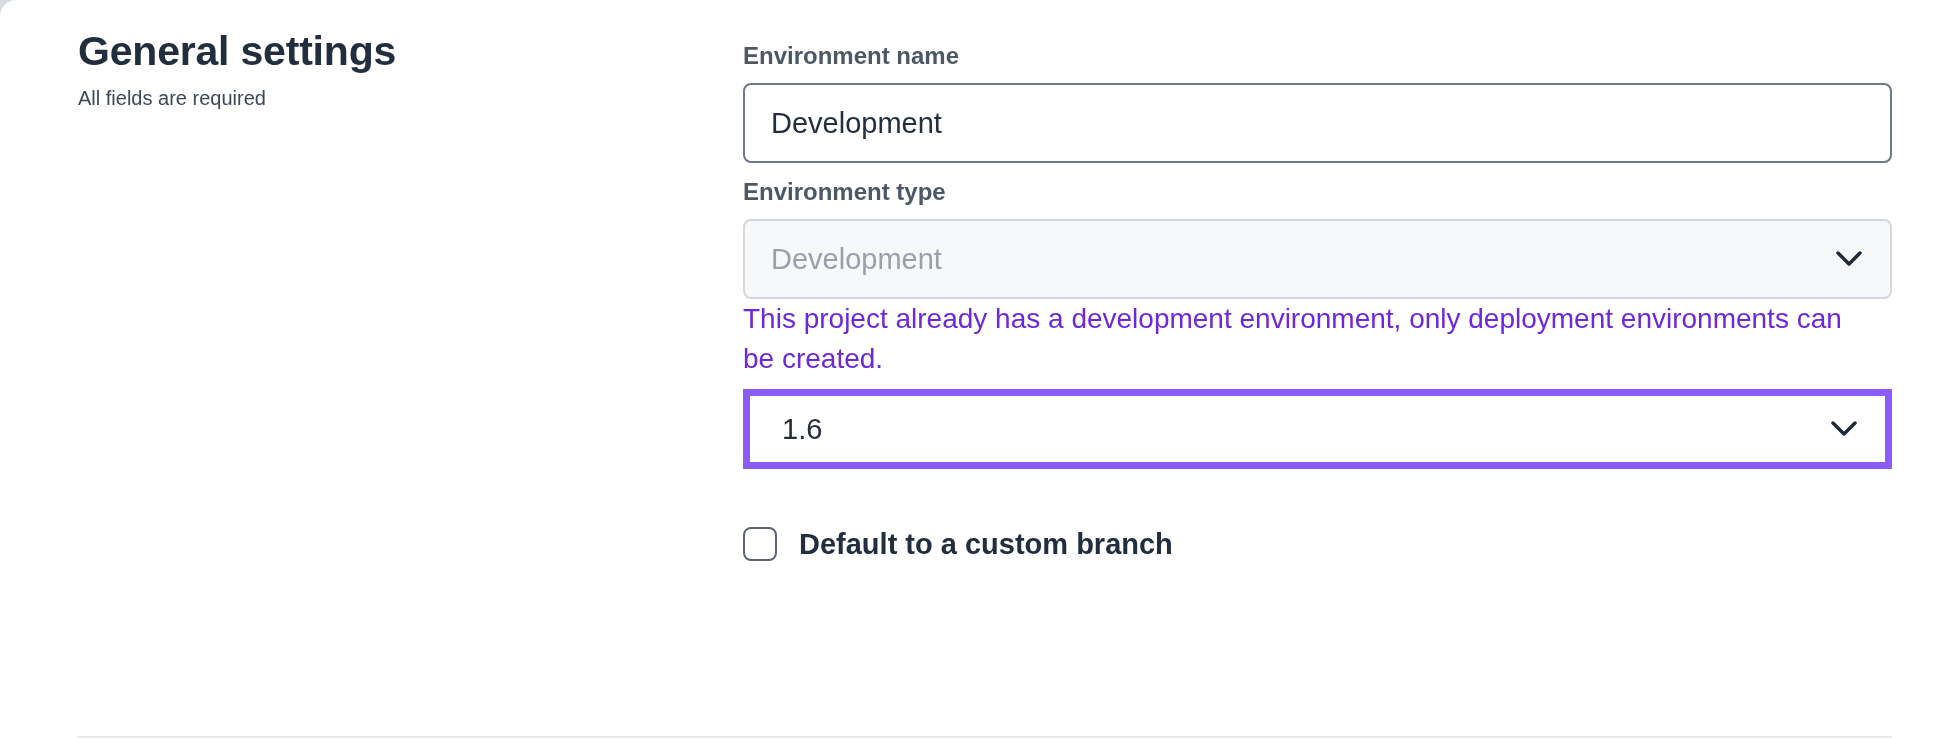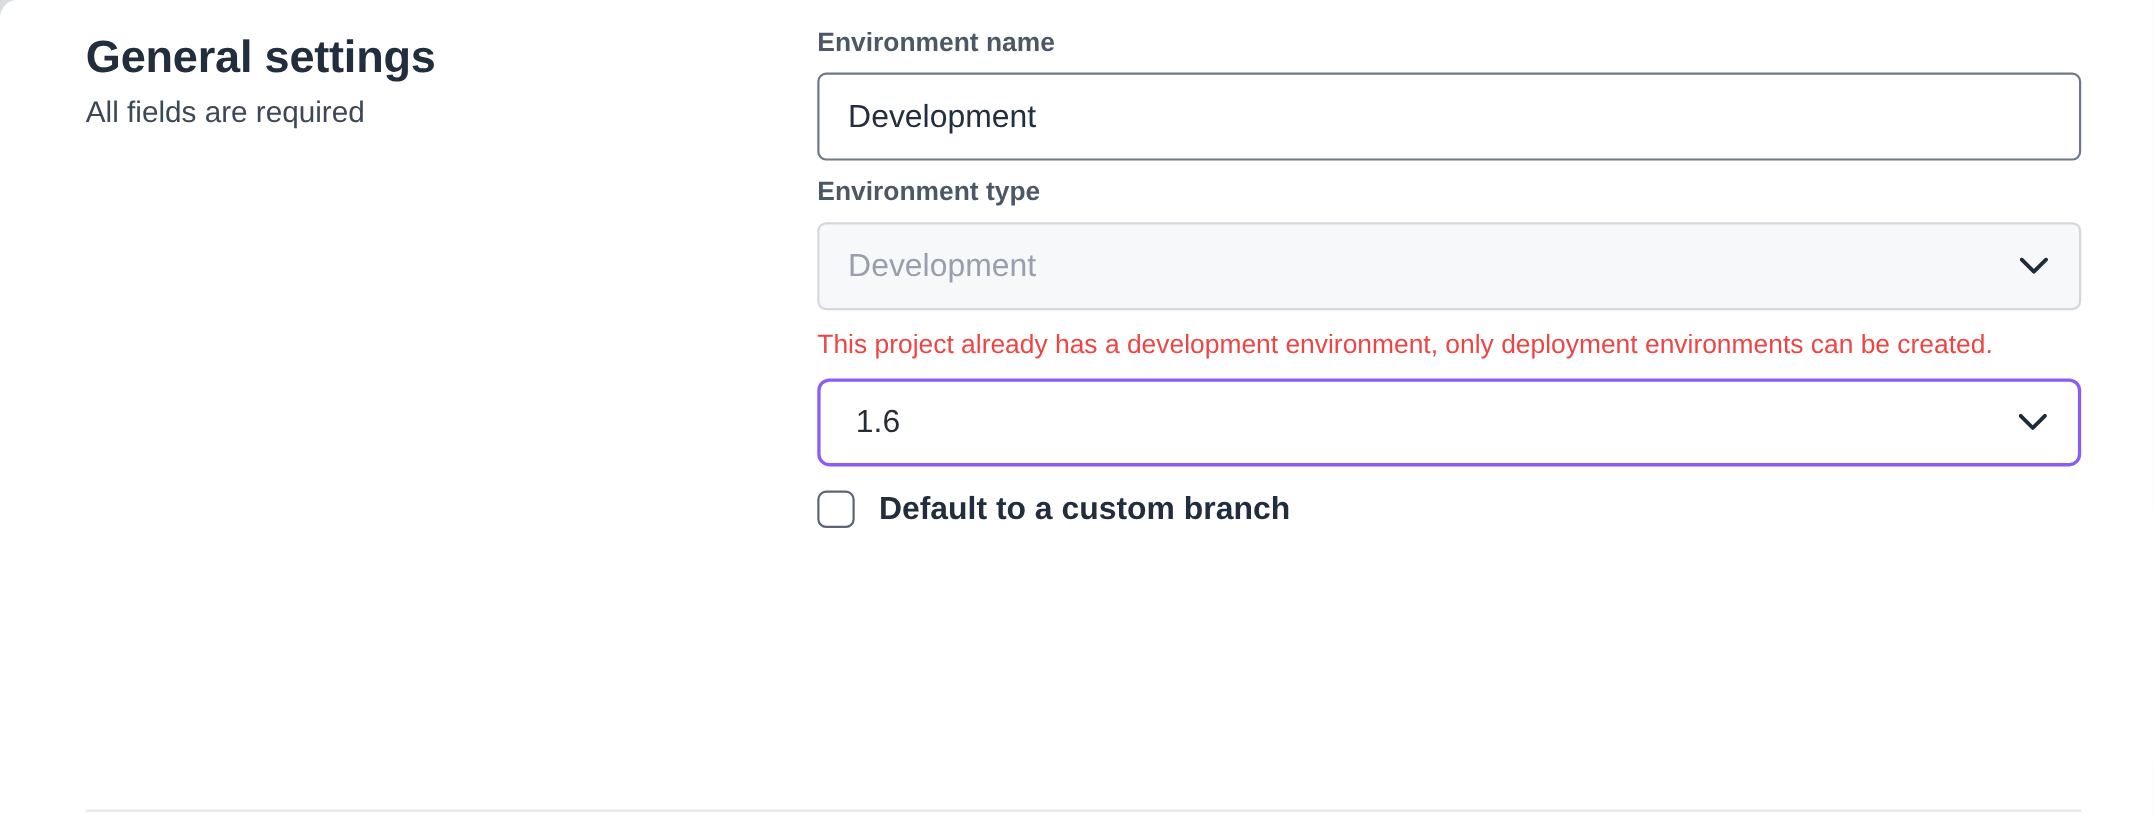--- a/index.html
+++ b/index.html
@@ -25,33 +25,33 @@
 
   .page-title {
     margin-top: 28px;
     font-size: 41px;
     font-weight: 700;
     color: #222e3d;
     letter-spacing: -0.2px;
   }
   .page-subtitle {
     margin-top: 12px;
-    font-size: 27px;
+    font-size: 20px;
     font-weight: 400;
     color: #3d4856;
   }
 
   .field-label {
     display: block;
     font-size: 24px;
     font-weight: 700;
     color: #4c5866;
     line-height: 30px;
   }
-  .fl-1 { margin-top: 24px; }
+  .fl-1 { margin-top: 41px; }
   .fl-2 { margin-top: 14px; }
   .fl-3 { margin-top: 28px; }
 
   .text-input {
     margin-top: 12px;
     width: 100%;
     height: 80px;
     border: 2px solid #6e7987;
     border-radius: 8px;
     background: #ffffff;
@@ -77,37 +77,36 @@
   }
   .select-disabled {
     background: #f7f8fa;
     border: 2px solid #d4d8dd;
     color: #99a0ab;
     cursor: default;
   }
   .select-focused {
     margin-top: 10px;
     background: #ffffff;
-    border: 3px solid #8b5cf6;
-    border-radius: 11px;
+    border: 7px solid #8b5cf6;
+    border-radius: 0;
     color: #272d35;
     padding-left: 32px;
   }
   .chevron { flex: 0 0 auto; display: block; }
 
   .helper-text {
-    margin-top: 12px;
-    font-size: 24px;
+    font-size: 28px;
     line-height: 40px;
-    color: #ef4444;
+    color: #6d28d9;
     max-width: 1110px;
   }
 
   .checkbox-row {
-    margin-top: 22px;
+    margin-top: 58px;
     display: flex;
     align-items: center;
   }
   .checkbox {
     width: 34px; height: 34px;
     border: 2.5px solid #5c6573;
     border-radius: 8px;
     background: #ffffff;
     cursor: pointer;
     flex: 0 0 auto;

